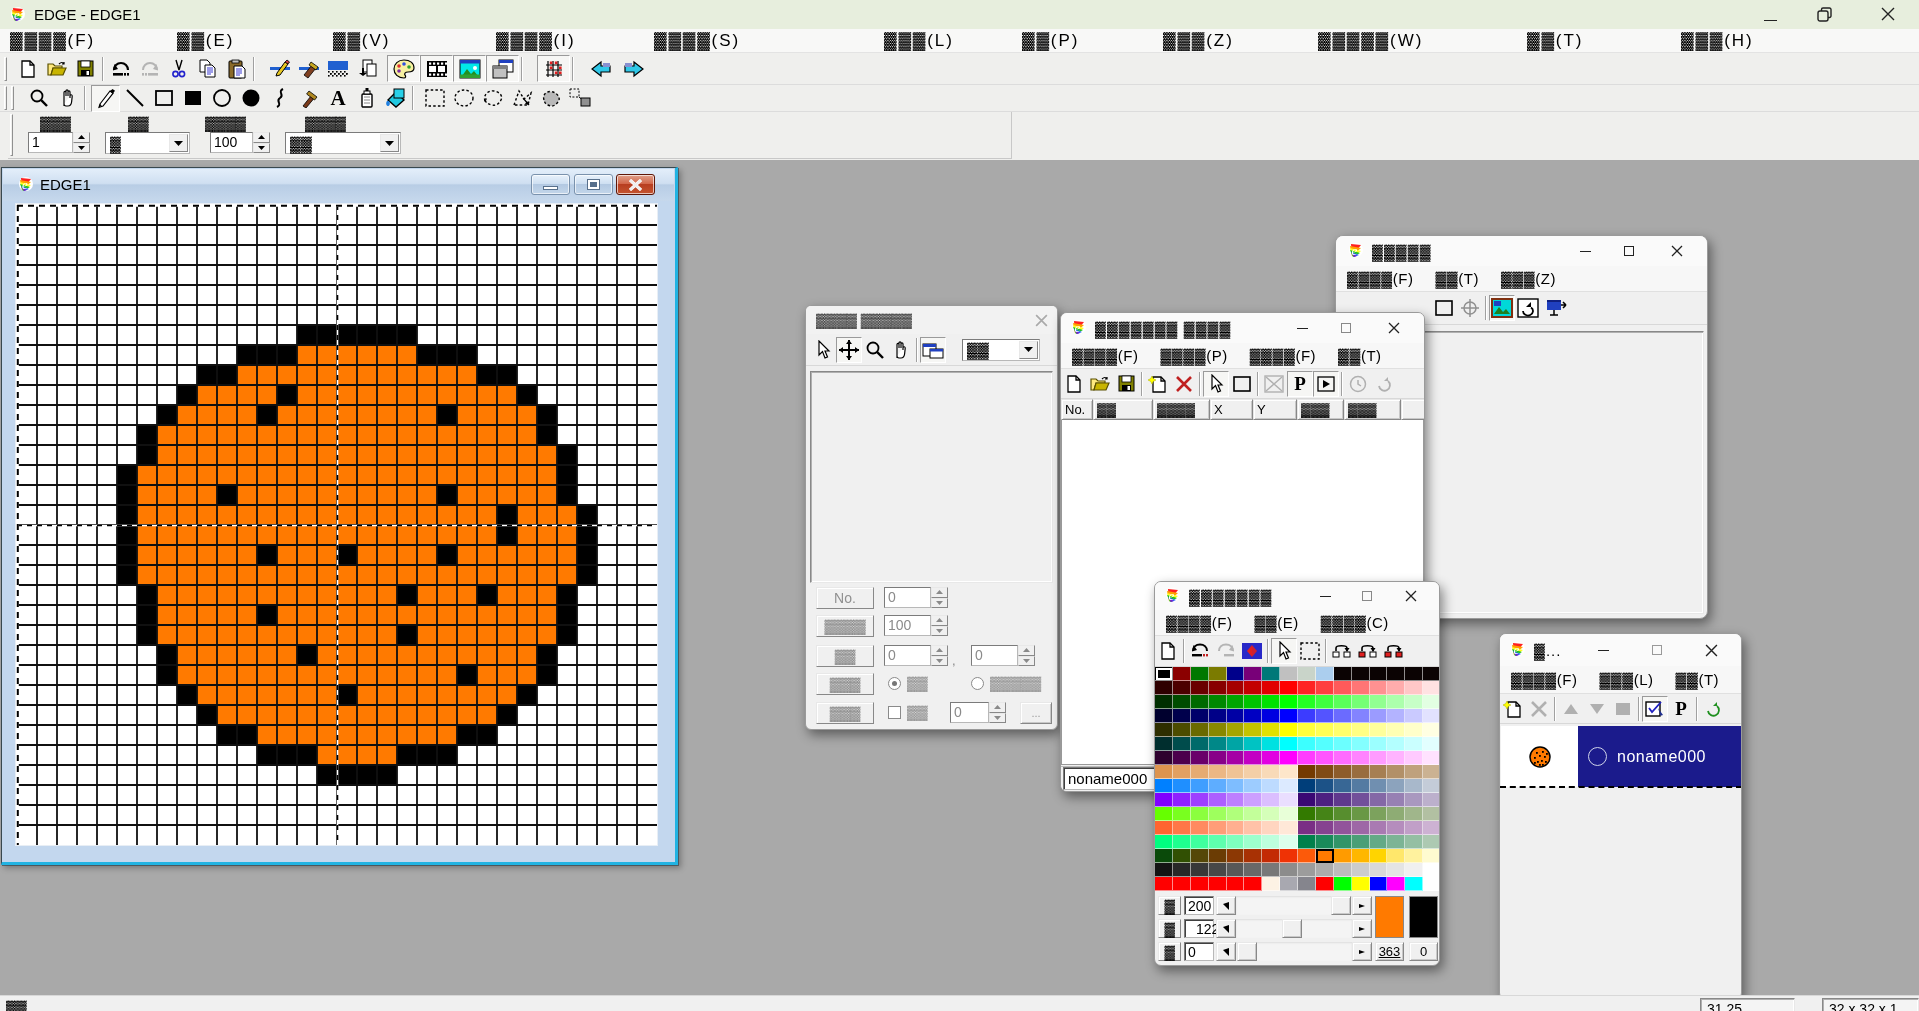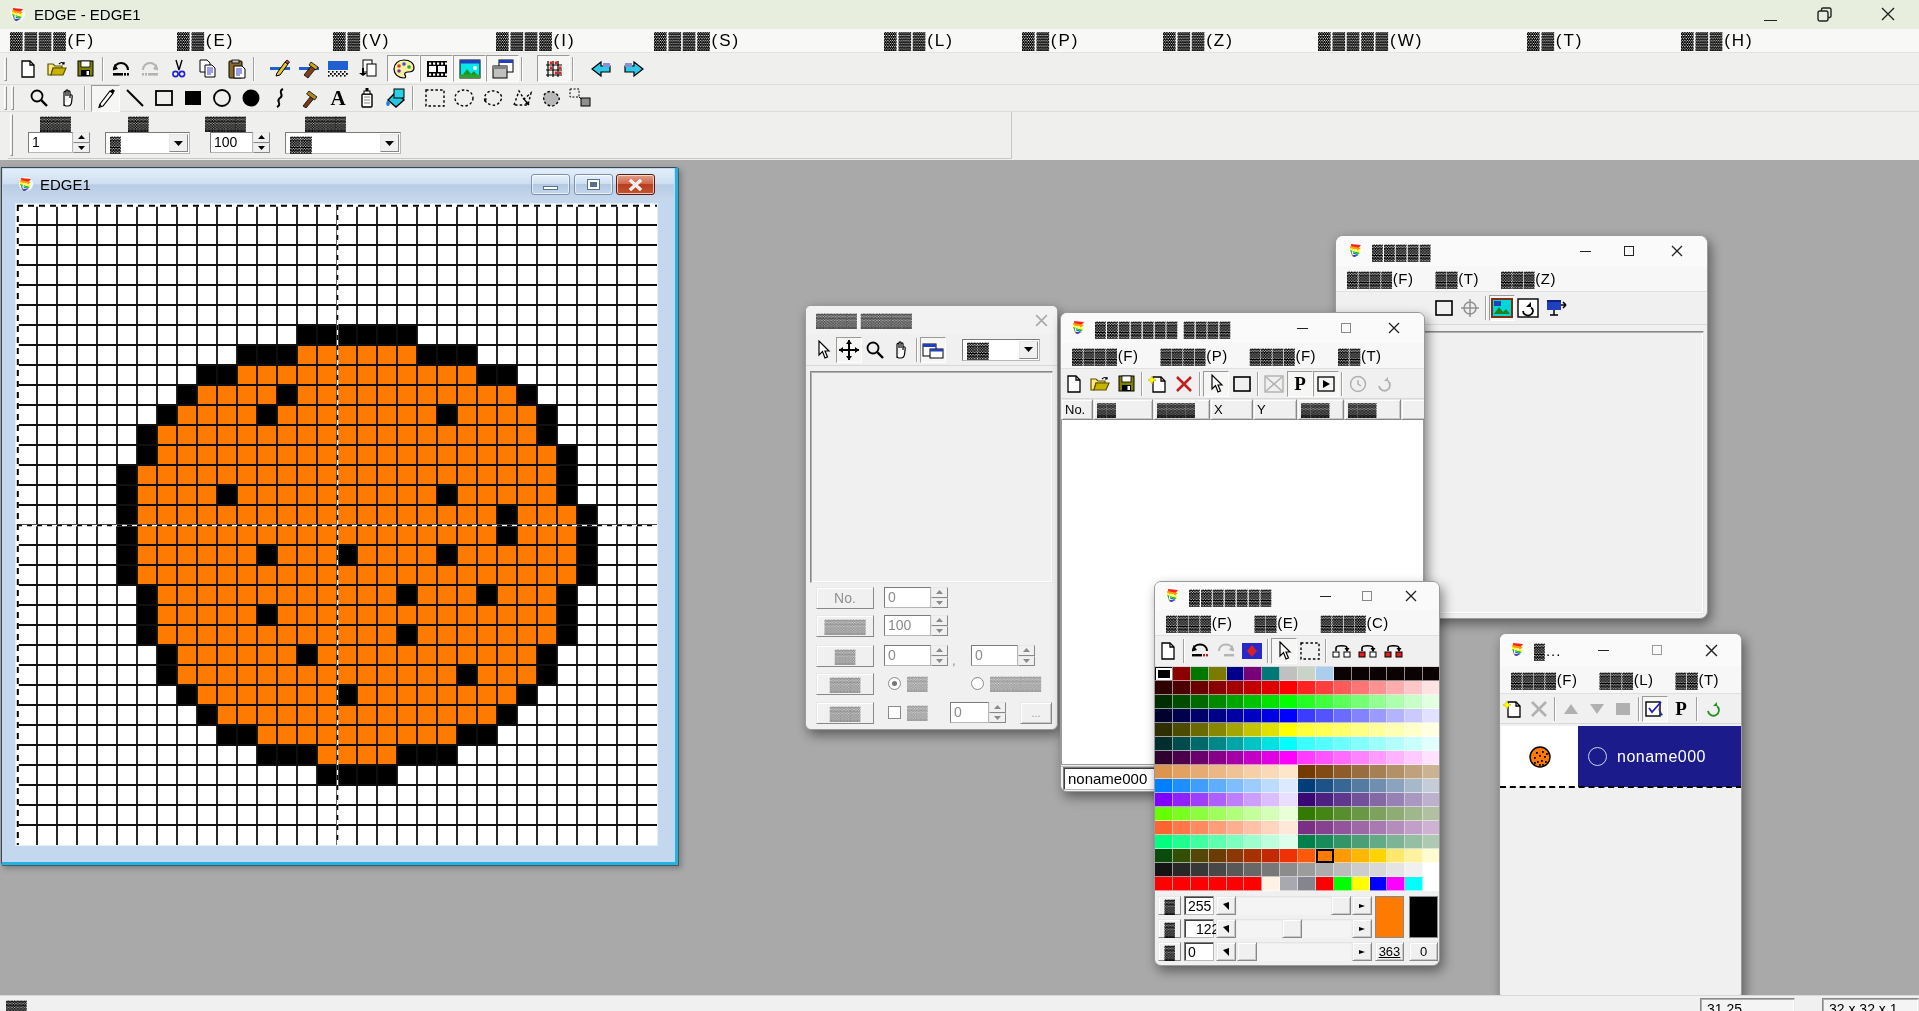--- a/index.html
+++ b/index.html
@@ -975,21 +975,21 @@
         <svg width="22" height="20" viewBox="0 0 22 20">
           <path d="M5 10V7c0-3 11-3 11 0v3" fill="none" stroke="#000" stroke-width="1.6"></path>
           <path d="M16 11l-2.5-4h5z" fill="#000"></path>
           <rect x="2" y="11" width="6" height="5" fill="#e02020" stroke="#000"></rect>
           <rect x="13" y="11" width="6" height="5" fill="#e02020" stroke="#000"></rect>
         </svg>
       </div>
     </div>
     <div class="abs" style="left:0;top:85px;width:286px;height:224px;background:#d8d8d8;font-size:0"><div style="display:inline-block;width:17.875px;height:14px;background:#000000;box-shadow:inset -1px -1px 0 rgba(255,255,255,.55);outline:2px solid #fff;outline-offset:-3px"></div><div style="display:inline-block;width:17.875px;height:14px;background:#8b0000;box-shadow:inset -1px -1px 0 rgba(255,255,255,.55)"></div><div style="display:inline-block;width:17.875px;height:14px;background:#007800;box-shadow:inset -1px -1px 0 rgba(255,255,255,.55)"></div><div style="display:inline-block;width:17.875px;height:14px;background:#7b7b00;box-shadow:inset -1px -1px 0 rgba(255,255,255,.55)"></div><div style="display:inline-block;width:17.875px;height:14px;background:#00008b;box-shadow:inset -1px -1px 0 rgba(255,255,255,.55)"></div><div style="display:inline-block;width:17.875px;height:14px;background:#780078;box-shadow:inset -1px -1px 0 rgba(255,255,255,.55)"></div><div style="display:inline-block;width:17.875px;height:14px;background:#007878;box-shadow:inset -1px -1px 0 rgba(255,255,255,.55)"></div><div style="display:inline-block;width:17.875px;height:14px;background:#c0c0c0;box-shadow:inset -1px -1px 0 rgba(255,255,255,.55)"></div><div style="display:inline-block;width:17.875px;height:14px;background:#c9d4c9;box-shadow:inset -1px -1px 0 rgba(255,255,255,.55)"></div><div style="display:inline-block;width:17.875px;height:14px;background:#abceee;box-shadow:inset -1px -1px 0 rgba(255,255,255,.55)"></div><div style="display:inline-block;width:17.875px;height:14px;background:#0b0303;box-shadow:inset -1px -1px 0 rgba(255,255,255,.55)"></div><div style="display:inline-block;width:17.875px;height:14px;background:#0b0303;box-shadow:inset -1px -1px 0 rgba(255,255,255,.55)"></div><div style="display:inline-block;width:17.875px;height:14px;background:#0b0303;box-shadow:inset -1px -1px 0 rgba(255,255,255,.55)"></div><div style="display:inline-block;width:17.875px;height:14px;background:#0b0303;box-shadow:inset -1px -1px 0 rgba(255,255,255,.55)"></div><div style="display:inline-block;width:17.875px;height:14px;background:#0b0303;box-shadow:inset -1px -1px 0 rgba(255,255,255,.55)"></div><div style="display:inline-block;width:17.875px;height:14px;background:#0b0303;box-shadow:inset -1px -1px 0 rgba(255,255,255,.55)"></div><div style="display:inline-block;width:17.875px;height:14px;background:#2e0000;box-shadow:inset -1px -1px 0 rgba(255,255,255,.55)"></div><div style="display:inline-block;width:17.875px;height:14px;background:#4c0000;box-shadow:inset -1px -1px 0 rgba(255,255,255,.55)"></div><div style="display:inline-block;width:17.875px;height:14px;background:#6a0000;box-shadow:inset -1px -1px 0 rgba(255,255,255,.55)"></div><div style="display:inline-block;width:17.875px;height:14px;background:#880000;box-shadow:inset -1px -1px 0 rgba(255,255,255,.55)"></div><div style="display:inline-block;width:17.875px;height:14px;background:#a50000;box-shadow:inset -1px -1px 0 rgba(255,255,255,.55)"></div><div style="display:inline-block;width:17.875px;height:14px;background:#c30000;box-shadow:inset -1px -1px 0 rgba(255,255,255,.55)"></div><div style="display:inline-block;width:17.875px;height:14px;background:#e10000;box-shadow:inset -1px -1px 0 rgba(255,255,255,.55)"></div><div style="display:inline-block;width:17.875px;height:14px;background:#ff0000;box-shadow:inset -1px -1px 0 rgba(255,255,255,.55)"></div><div style="display:inline-block;width:17.875px;height:14px;background:#ff2424;box-shadow:inset -1px -1px 0 rgba(255,255,255,.55)"></div><div style="display:inline-block;width:17.875px;height:14px;background:#ff3f3f;box-shadow:inset -1px -1px 0 rgba(255,255,255,.55)"></div><div style="display:inline-block;width:17.875px;height:14px;background:#ff5a5a;box-shadow:inset -1px -1px 0 rgba(255,255,255,.55)"></div><div style="display:inline-block;width:17.875px;height:14px;background:#ff7575;box-shadow:inset -1px -1px 0 rgba(255,255,255,.55)"></div><div style="display:inline-block;width:17.875px;height:14px;background:#ff9191;box-shadow:inset -1px -1px 0 rgba(255,255,255,.55)"></div><div style="display:inline-block;width:17.875px;height:14px;background:#ffacac;box-shadow:inset -1px -1px 0 rgba(255,255,255,.55)"></div><div style="display:inline-block;width:17.875px;height:14px;background:#ffc7c7;box-shadow:inset -1px -1px 0 rgba(255,255,255,.55)"></div><div style="display:inline-block;width:17.875px;height:14px;background:#ffe2e2;box-shadow:inset -1px -1px 0 rgba(255,255,255,.55)"></div><div style="display:inline-block;width:17.875px;height:14px;background:#002e00;box-shadow:inset -1px -1px 0 rgba(255,255,255,.55)"></div><div style="display:inline-block;width:17.875px;height:14px;background:#004c00;box-shadow:inset -1px -1px 0 rgba(255,255,255,.55)"></div><div style="display:inline-block;width:17.875px;height:14px;background:#006a00;box-shadow:inset -1px -1px 0 rgba(255,255,255,.55)"></div><div style="display:inline-block;width:17.875px;height:14px;background:#008800;box-shadow:inset -1px -1px 0 rgba(255,255,255,.55)"></div><div style="display:inline-block;width:17.875px;height:14px;background:#00a500;box-shadow:inset -1px -1px 0 rgba(255,255,255,.55)"></div><div style="display:inline-block;width:17.875px;height:14px;background:#00c300;box-shadow:inset -1px -1px 0 rgba(255,255,255,.55)"></div><div style="display:inline-block;width:17.875px;height:14px;background:#00e100;box-shadow:inset -1px -1px 0 rgba(255,255,255,.55)"></div><div style="display:inline-block;width:17.875px;height:14px;background:#00ff00;box-shadow:inset -1px -1px 0 rgba(255,255,255,.55)"></div><div style="display:inline-block;width:17.875px;height:14px;background:#24ff24;box-shadow:inset -1px -1px 0 rgba(255,255,255,.55)"></div><div style="display:inline-block;width:17.875px;height:14px;background:#3fff3f;box-shadow:inset -1px -1px 0 rgba(255,255,255,.55)"></div><div style="display:inline-block;width:17.875px;height:14px;background:#5aff5a;box-shadow:inset -1px -1px 0 rgba(255,255,255,.55)"></div><div style="display:inline-block;width:17.875px;height:14px;background:#75ff75;box-shadow:inset -1px -1px 0 rgba(255,255,255,.55)"></div><div style="display:inline-block;width:17.875px;height:14px;background:#91ff91;box-shadow:inset -1px -1px 0 rgba(255,255,255,.55)"></div><div style="display:inline-block;width:17.875px;height:14px;background:#acffac;box-shadow:inset -1px -1px 0 rgba(255,255,255,.55)"></div><div style="display:inline-block;width:17.875px;height:14px;background:#c7ffc7;box-shadow:inset -1px -1px 0 rgba(255,255,255,.55)"></div><div style="display:inline-block;width:17.875px;height:14px;background:#e2ffe2;box-shadow:inset -1px -1px 0 rgba(255,255,255,.55)"></div><div style="display:inline-block;width:17.875px;height:14px;background:#00002e;box-shadow:inset -1px -1px 0 rgba(255,255,255,.55)"></div><div style="display:inline-block;width:17.875px;height:14px;background:#00004c;box-shadow:inset -1px -1px 0 rgba(255,255,255,.55)"></div><div style="display:inline-block;width:17.875px;height:14px;background:#00006a;box-shadow:inset -1px -1px 0 rgba(255,255,255,.55)"></div><div style="display:inline-block;width:17.875px;height:14px;background:#000088;box-shadow:inset -1px -1px 0 rgba(255,255,255,.55)"></div><div style="display:inline-block;width:17.875px;height:14px;background:#0000a5;box-shadow:inset -1px -1px 0 rgba(255,255,255,.55)"></div><div style="display:inline-block;width:17.875px;height:14px;background:#0000c3;box-shadow:inset -1px -1px 0 rgba(255,255,255,.55)"></div><div style="display:inline-block;width:17.875px;height:14px;background:#0000e1;box-shadow:inset -1px -1px 0 rgba(255,255,255,.55)"></div><div style="display:inline-block;width:17.875px;height:14px;background:#0000ff;box-shadow:inset -1px -1px 0 rgba(255,255,255,.55)"></div><div style="display:inline-block;width:17.875px;height:14px;background:#3c3cff;box-shadow:inset -1px -1px 0 rgba(255,255,255,.55)"></div><div style="display:inline-block;width:17.875px;height:14px;background:#5454ff;box-shadow:inset -1px -1px 0 rgba(255,255,255,.55)"></div><div style="display:inline-block;width:17.875px;height:14px;background:#6b6bff;box-shadow:inset -1px -1px 0 rgba(255,255,255,.55)"></div><div style="display:inline-block;width:17.875px;height:14px;background:#8383ff;box-shadow:inset -1px -1px 0 rgba(255,255,255,.55)"></div><div style="display:inline-block;width:17.875px;height:14px;background:#9b9bff;box-shadow:inset -1px -1px 0 rgba(255,255,255,.55)"></div><div style="display:inline-block;width:17.875px;height:14px;background:#b3b3ff;box-shadow:inset -1px -1px 0 rgba(255,255,255,.55)"></div><div style="display:inline-block;width:17.875px;height:14px;background:#cacaff;box-shadow:inset -1px -1px 0 rgba(255,255,255,.55)"></div><div style="display:inline-block;width:17.875px;height:14px;background:#e2e2ff;box-shadow:inset -1px -1px 0 rgba(255,255,255,.55)"></div><div style="display:inline-block;width:17.875px;height:14px;background:#2e2e00;box-shadow:inset -1px -1px 0 rgba(255,255,255,.55)"></div><div style="display:inline-block;width:17.875px;height:14px;background:#4c4c00;box-shadow:inset -1px -1px 0 rgba(255,255,255,.55)"></div><div style="display:inline-block;width:17.875px;height:14px;background:#6a6a00;box-shadow:inset -1px -1px 0 rgba(255,255,255,.55)"></div><div style="display:inline-block;width:17.875px;height:14px;background:#888800;box-shadow:inset -1px -1px 0 rgba(255,255,255,.55)"></div><div style="display:inline-block;width:17.875px;height:14px;background:#a5a500;box-shadow:inset -1px -1px 0 rgba(255,255,255,.55)"></div><div style="display:inline-block;width:17.875px;height:14px;background:#c3c300;box-shadow:inset -1px -1px 0 rgba(255,255,255,.55)"></div><div style="display:inline-block;width:17.875px;height:14px;background:#e1e100;box-shadow:inset -1px -1px 0 rgba(255,255,255,.55)"></div><div style="display:inline-block;width:17.875px;height:14px;background:#ffff00;box-shadow:inset -1px -1px 0 rgba(255,255,255,.55)"></div><div style="display:inline-block;width:17.875px;height:14px;background:#ffff3c;box-shadow:inset -1px -1px 0 rgba(255,255,255,.55)"></div><div style="display:inline-block;width:17.875px;height:14px;background:#ffff54;box-shadow:inset -1px -1px 0 rgba(255,255,255,.55)"></div><div style="display:inline-block;width:17.875px;height:14px;background:#ffff6b;box-shadow:inset -1px -1px 0 rgba(255,255,255,.55)"></div><div style="display:inline-block;width:17.875px;height:14px;background:#ffff83;box-shadow:inset -1px -1px 0 rgba(255,255,255,.55)"></div><div style="display:inline-block;width:17.875px;height:14px;background:#ffff9b;box-shadow:inset -1px -1px 0 rgba(255,255,255,.55)"></div><div style="display:inline-block;width:17.875px;height:14px;background:#ffffb3;box-shadow:inset -1px -1px 0 rgba(255,255,255,.55)"></div><div style="display:inline-block;width:17.875px;height:14px;background:#ffffca;box-shadow:inset -1px -1px 0 rgba(255,255,255,.55)"></div><div style="display:inline-block;width:17.875px;height:14px;background:#ffffe2;box-shadow:inset -1px -1px 0 rgba(255,255,255,.55)"></div><div style="display:inline-block;width:17.875px;height:14px;background:#002e2e;box-shadow:inset -1px -1px 0 rgba(255,255,255,.55)"></div><div style="display:inline-block;width:17.875px;height:14px;background:#004c4c;box-shadow:inset -1px -1px 0 rgba(255,255,255,.55)"></div><div style="display:inline-block;width:17.875px;height:14px;background:#006a6a;box-shadow:inset -1px -1px 0 rgba(255,255,255,.55)"></div><div style="display:inline-block;width:17.875px;height:14px;background:#008888;box-shadow:inset -1px -1px 0 rgba(255,255,255,.55)"></div><div style="display:inline-block;width:17.875px;height:14px;background:#00a5a5;box-shadow:inset -1px -1px 0 rgba(255,255,255,.55)"></div><div style="display:inline-block;width:17.875px;height:14px;background:#00c3c3;box-shadow:inset -1px -1px 0 rgba(255,255,255,.55)"></div><div style="display:inline-block;width:17.875px;height:14px;background:#00e1e1;box-shadow:inset -1px -1px 0 rgba(255,255,255,.55)"></div><div style="display:inline-block;width:17.875px;height:14px;background:#00ffff;box-shadow:inset -1px -1px 0 rgba(255,255,255,.55)"></div><div style="display:inline-block;width:17.875px;height:14px;background:#3cffff;box-shadow:inset -1px -1px 0 rgba(255,255,255,.55)"></div><div style="display:inline-block;width:17.875px;height:14px;background:#54ffff;box-shadow:inset -1px -1px 0 rgba(255,255,255,.55)"></div><div style="display:inline-block;width:17.875px;height:14px;background:#6bffff;box-shadow:inset -1px -1px 0 rgba(255,255,255,.55)"></div><div style="display:inline-block;width:17.875px;height:14px;background:#83ffff;box-shadow:inset -1px -1px 0 rgba(255,255,255,.55)"></div><div style="display:inline-block;width:17.875px;height:14px;background:#9bffff;box-shadow:inset -1px -1px 0 rgba(255,255,255,.55)"></div><div style="display:inline-block;width:17.875px;height:14px;background:#b3ffff;box-shadow:inset -1px -1px 0 rgba(255,255,255,.55)"></div><div style="display:inline-block;width:17.875px;height:14px;background:#caffff;box-shadow:inset -1px -1px 0 rgba(255,255,255,.55)"></div><div style="display:inline-block;width:17.875px;height:14px;background:#e2ffff;box-shadow:inset -1px -1px 0 rgba(255,255,255,.55)"></div><div style="display:inline-block;width:17.875px;height:14px;background:#2e002e;box-shadow:inset -1px -1px 0 rgba(255,255,255,.55)"></div><div style="display:inline-block;width:17.875px;height:14px;background:#4c004c;box-shadow:inset -1px -1px 0 rgba(255,255,255,.55)"></div><div style="display:inline-block;width:17.875px;height:14px;background:#6a006a;box-shadow:inset -1px -1px 0 rgba(255,255,255,.55)"></div><div style="display:inline-block;width:17.875px;height:14px;background:#880088;box-shadow:inset -1px -1px 0 rgba(255,255,255,.55)"></div><div style="display:inline-block;width:17.875px;height:14px;background:#a500a5;box-shadow:inset -1px -1px 0 rgba(255,255,255,.55)"></div><div style="display:inline-block;width:17.875px;height:14px;background:#c300c3;box-shadow:inset -1px -1px 0 rgba(255,255,255,.55)"></div><div style="display:inline-block;width:17.875px;height:14px;background:#e100e1;box-shadow:inset -1px -1px 0 rgba(255,255,255,.55)"></div><div style="display:inline-block;width:17.875px;height:14px;background:#ff00ff;box-shadow:inset -1px -1px 0 rgba(255,255,255,.55)"></div><div style="display:inline-block;width:17.875px;height:14px;background:#ff3cff;box-shadow:inset -1px -1px 0 rgba(255,255,255,.55)"></div><div style="display:inline-block;width:17.875px;height:14px;background:#ff54ff;box-shadow:inset -1px -1px 0 rgba(255,255,255,.55)"></div><div style="display:inline-block;width:17.875px;height:14px;background:#ff6bff;box-shadow:inset -1px -1px 0 rgba(255,255,255,.55)"></div><div style="display:inline-block;width:17.875px;height:14px;background:#ff83ff;box-shadow:inset -1px -1px 0 rgba(255,255,255,.55)"></div><div style="display:inline-block;width:17.875px;height:14px;background:#ff9bff;box-shadow:inset -1px -1px 0 rgba(255,255,255,.55)"></div><div style="display:inline-block;width:17.875px;height:14px;background:#ffb3ff;box-shadow:inset -1px -1px 0 rgba(255,255,255,.55)"></div><div style="display:inline-block;width:17.875px;height:14px;background:#ffcaff;box-shadow:inset -1px -1px 0 rgba(255,255,255,.55)"></div><div style="display:inline-block;width:17.875px;height:14px;background:#ffe2ff;box-shadow:inset -1px -1px 0 rgba(255,255,255,.55)"></div><div style="display:inline-block;width:17.875px;height:14px;background:#dd944f;box-shadow:inset -1px -1px 0 rgba(255,255,255,.55)"></div><div style="display:inline-block;width:17.875px;height:14px;background:#e2a061;box-shadow:inset -1px -1px 0 rgba(255,255,255,.55)"></div><div style="display:inline-block;width:17.875px;height:14px;background:#e6ab72;box-shadow:inset -1px -1px 0 rgba(255,255,255,.55)"></div><div style="display:inline-block;width:17.875px;height:14px;background:#ebb784;box-shadow:inset -1px -1px 0 rgba(255,255,255,.55)"></div><div style="display:inline-block;width:17.875px;height:14px;background:#efc395;box-shadow:inset -1px -1px 0 rgba(255,255,255,.55)"></div><div style="display:inline-block;width:17.875px;height:14px;background:#f4cfa7;box-shadow:inset -1px -1px 0 rgba(255,255,255,.55)"></div><div style="display:inline-block;width:17.875px;height:14px;background:#f8dab8;box-shadow:inset -1px -1px 0 rgba(255,255,255,.55)"></div><div style="display:inline-block;width:17.875px;height:14px;background:#fde6ca;box-shadow:inset -1px -1px 0 rgba(255,255,255,.55)"></div><div style="display:inline-block;width:17.875px;height:14px;background:#743a00;box-shadow:inset -1px -1px 0 rgba(255,255,255,.55)"></div><div style="display:inline-block;width:17.875px;height:14px;background:#804b15;box-shadow:inset -1px -1px 0 rgba(255,255,255,.55)"></div><div style="display:inline-block;width:17.875px;height:14px;background:#8d5c2a;box-shadow:inset -1px -1px 0 rgba(255,255,255,.55)"></div><div style="display:inline-block;width:17.875px;height:14px;background:#996d3f;box-shadow:inset -1px -1px 0 rgba(255,255,255,.55)"></div><div style="display:inline-block;width:17.875px;height:14px;background:#a67f53;box-shadow:inset -1px -1px 0 rgba(255,255,255,.55)"></div><div style="display:inline-block;width:17.875px;height:14px;background:#b29068;box-shadow:inset -1px -1px 0 rgba(255,255,255,.55)"></div><div style="display:inline-block;width:17.875px;height:14px;background:#bfa17d;box-shadow:inset -1px -1px 0 rgba(255,255,255,.55)"></div><div style="display:inline-block;width:17.875px;height:14px;background:#cbb292;box-shadow:inset -1px -1px 0 rgba(255,255,255,.55)"></div><div style="display:inline-block;width:17.875px;height:14px;background:#0080ff;box-shadow:inset -1px -1px 0 rgba(255,255,255,.55)"></div><div style="display:inline-block;width:17.875px;height:14px;background:#1f8fff;box-shadow:inset -1px -1px 0 rgba(255,255,255,.55)"></div><div style="display:inline-block;width:17.875px;height:14px;background:#3f9eff;box-shadow:inset -1px -1px 0 rgba(255,255,255,.55)"></div><div style="display:inline-block;width:17.875px;height:14px;background:#5eadff;box-shadow:inset -1px -1px 0 rgba(255,255,255,.55)"></div><div style="display:inline-block;width:17.875px;height:14px;background:#7ebdff;box-shadow:inset -1px -1px 0 rgba(255,255,255,.55)"></div><div style="display:inline-block;width:17.875px;height:14px;background:#9dccff;box-shadow:inset -1px -1px 0 rgba(255,255,255,.55)"></div><div style="display:inline-block;width:17.875px;height:14px;background:#bddbff;box-shadow:inset -1px -1px 0 rgba(255,255,255,.55)"></div><div style="display:inline-block;width:17.875px;height:14px;background:#dceaff;box-shadow:inset -1px -1px 0 rgba(255,255,255,.55)"></div><div style="display:inline-block;width:17.875px;height:14px;background:#003e7a;box-shadow:inset -1px -1px 0 rgba(255,255,255,.55)"></div><div style="display:inline-block;width:17.875px;height:14px;background:#1c5287;box-shadow:inset -1px -1px 0 rgba(255,255,255,.55)"></div><div style="display:inline-block;width:17.875px;height:14px;background:#386795;box-shadow:inset -1px -1px 0 rgba(255,255,255,.55)"></div><div style="display:inline-block;width:17.875px;height:14px;background:#547ba2;box-shadow:inset -1px -1px 0 rgba(255,255,255,.55)"></div><div style="display:inline-block;width:17.875px;height:14px;background:#708fb0;box-shadow:inset -1px -1px 0 rgba(255,255,255,.55)"></div><div style="display:inline-block;width:17.875px;height:14px;background:#8ca3bd;box-shadow:inset -1px -1px 0 rgba(255,255,255,.55)"></div><div style="display:inline-block;width:17.875px;height:14px;background:#a8b8cb;box-shadow:inset -1px -1px 0 rgba(255,255,255,.55)"></div><div style="display:inline-block;width:17.875px;height:14px;background:#c4ccd8;box-shadow:inset -1px -1px 0 rgba(255,255,255,.55)"></div><div style="display:inline-block;width:17.875px;height:14px;background:#8000ff;box-shadow:inset -1px -1px 0 rgba(255,255,255,.55)"></div><div style="display:inline-block;width:17.875px;height:14px;background:#8f20ff;box-shadow:inset -1px -1px 0 rgba(255,255,255,.55)"></div><div style="display:inline-block;width:17.875px;height:14px;background:#9e3fff;box-shadow:inset -1px -1px 0 rgba(255,255,255,.55)"></div><div style="display:inline-block;width:17.875px;height:14px;background:#ad5fff;box-shadow:inset -1px -1px 0 rgba(255,255,255,.55)"></div><div style="display:inline-block;width:17.875px;height:14px;background:#bd7fff;box-shadow:inset -1px -1px 0 rgba(255,255,255,.55)"></div><div style="display:inline-block;width:17.875px;height:14px;background:#cc9fff;box-shadow:inset -1px -1px 0 rgba(255,255,255,.55)"></div><div style="display:inline-block;width:17.875px;height:14px;background:#dbbeff;box-shadow:inset -1px -1px 0 rgba(255,255,255,.55)"></div><div style="display:inline-block;width:17.875px;height:14px;background:#eadeff;box-shadow:inset -1px -1px 0 rgba(255,255,255,.55)"></div><div style="display:inline-block;width:17.875px;height:14px;background:#3a0874;box-shadow:inset -1px -1px 0 rgba(255,255,255,.55)"></div><div style="display:inline-block;width:17.875px;height:14px;background:#4d2081;box-shadow:inset -1px -1px 0 rgba(255,255,255,.55)"></div><div style="display:inline-block;width:17.875px;height:14px;background:#5f388d;box-shadow:inset -1px -1px 0 rgba(255,255,255,.55)"></div><div style="display:inline-block;width:17.875px;height:14px;background:#72509a;box-shadow:inset -1px -1px 0 rgba(255,255,255,.55)"></div><div style="display:inline-block;width:17.875px;height:14px;background:#8468a6;box-shadow:inset -1px -1px 0 rgba(255,255,255,.55)"></div><div style="display:inline-block;width:17.875px;height:14px;background:#9780b3;box-shadow:inset -1px -1px 0 rgba(255,255,255,.55)"></div><div style="display:inline-block;width:17.875px;height:14px;background:#a998bf;box-shadow:inset -1px -1px 0 rgba(255,255,255,.55)"></div><div style="display:inline-block;width:17.875px;height:14px;background:#bcb0cc;box-shadow:inset -1px -1px 0 rgba(255,255,255,.55)"></div><div style="display:inline-block;width:17.875px;height:14px;background:#66ff00;box-shadow:inset -1px -1px 0 rgba(255,255,255,.55)"></div><div style="display:inline-block;width:17.875px;height:14px;background:#79ff1f;box-shadow:inset -1px -1px 0 rgba(255,255,255,.55)"></div><div style="display:inline-block;width:17.875px;height:14px;background:#8bff3e;box-shadow:inset -1px -1px 0 rgba(255,255,255,.55)"></div><div style="display:inline-block;width:17.875px;height:14px;background:#9eff5d;box-shadow:inset -1px -1px 0 rgba(255,255,255,.55)"></div><div style="display:inline-block;width:17.875px;height:14px;background:#b0ff7b;box-shadow:inset -1px -1px 0 rgba(255,255,255,.55)"></div><div style="display:inline-block;width:17.875px;height:14px;background:#c3ff9a;box-shadow:inset -1px -1px 0 rgba(255,255,255,.55)"></div><div style="display:inline-block;width:17.875px;height:14px;background:#d5ffb9;box-shadow:inset -1px -1px 0 rgba(255,255,255,.55)"></div><div style="display:inline-block;width:17.875px;height:14px;background:#e8ffd8;box-shadow:inset -1px -1px 0 rgba(255,255,255,.55)"></div><div style="display:inline-block;width:17.875px;height:14px;background:#337a00;box-shadow:inset -1px -1px 0 rgba(255,255,255,.55)"></div><div style="display:inline-block;width:17.875px;height:14px;background:#458417;box-shadow:inset -1px -1px 0 rgba(255,255,255,.55)"></div><div style="display:inline-block;width:17.875px;height:14px;background:#578e2e;box-shadow:inset -1px -1px 0 rgba(255,255,255,.55)"></div><div style="display:inline-block;width:17.875px;height:14px;background:#699845;box-shadow:inset -1px -1px 0 rgba(255,255,255,.55)"></div><div style="display:inline-block;width:17.875px;height:14px;background:#7ca25d;box-shadow:inset -1px -1px 0 rgba(255,255,255,.55)"></div><div style="display:inline-block;width:17.875px;height:14px;background:#8eac74;box-shadow:inset -1px -1px 0 rgba(255,255,255,.55)"></div><div style="display:inline-block;width:17.875px;height:14px;background:#a0b68b;box-shadow:inset -1px -1px 0 rgba(255,255,255,.55)"></div><div style="display:inline-block;width:17.875px;height:14px;background:#b2c0a2;box-shadow:inset -1px -1px 0 rgba(255,255,255,.55)"></div><div style="display:inline-block;width:17.875px;height:14px;background:#ff6430;box-shadow:inset -1px -1px 0 rgba(255,255,255,.55)"></div><div style="display:inline-block;width:17.875px;height:14px;background:#ff7748;box-shadow:inset -1px -1px 0 rgba(255,255,255,.55)"></div><div style="display:inline-block;width:17.875px;height:14px;background:#ff8a60;box-shadow:inset -1px -1px 0 rgba(255,255,255,.55)"></div><div style="display:inline-block;width:17.875px;height:14px;background:#ff9d78;box-shadow:inset -1px -1px 0 rgba(255,255,255,.55)"></div><div style="display:inline-block;width:17.875px;height:14px;background:#ffaf90;box-shadow:inset -1px -1px 0 rgba(255,255,255,.55)"></div><div style="display:inline-block;width:17.875px;height:14px;background:#ffc2a8;box-shadow:inset -1px -1px 0 rgba(255,255,255,.55)"></div><div style="display:inline-block;width:17.875px;height:14px;background:#ffd5c0;box-shadow:inset -1px -1px 0 rgba(255,255,255,.55)"></div><div style="display:inline-block;width:17.875px;height:14px;background:#ffe8d8;box-shadow:inset -1px -1px 0 rgba(255,255,255,.55)"></div><div style="display:inline-block;width:17.875px;height:14px;background:#7a2f85;box-shadow:inset -1px -1px 0 rgba(255,255,255,.55)"></div><div style="display:inline-block;width:17.875px;height:14px;background:#864290;box-shadow:inset -1px -1px 0 rgba(255,255,255,.55)"></div><div style="display:inline-block;width:17.875px;height:14px;background:#92549b;box-shadow:inset -1px -1px 0 rgba(255,255,255,.55)"></div><div style="display:inline-block;width:17.875px;height:14px;background:#9e67a6;box-shadow:inset -1px -1px 0 rgba(255,255,255,.55)"></div><div style="display:inline-block;width:17.875px;height:14px;background:#a97ab2;box-shadow:inset -1px -1px 0 rgba(255,255,255,.55)"></div><div style="display:inline-block;width:17.875px;height:14px;background:#b58dbd;box-shadow:inset -1px -1px 0 rgba(255,255,255,.55)"></div><div style="display:inline-block;width:17.875px;height:14px;background:#c19fc8;box-shadow:inset -1px -1px 0 rgba(255,255,255,.55)"></div><div style="display:inline-block;width:17.875px;height:14px;background:#cdb2d3;box-shadow:inset -1px -1px 0 rgba(255,255,255,.55)"></div><div style="display:inline-block;width:17.875px;height:14px;background:#00ff80;box-shadow:inset -1px -1px 0 rgba(255,255,255,.55)"></div><div style="display:inline-block;width:17.875px;height:14px;background:#1fff8f;box-shadow:inset -1px -1px 0 rgba(255,255,255,.55)"></div><div style="display:inline-block;width:17.875px;height:14px;background:#3fff9f;box-shadow:inset -1px -1px 0 rgba(255,255,255,.55)"></div><div style="display:inline-block;width:17.875px;height:14px;background:#5effae;box-shadow:inset -1px -1px 0 rgba(255,255,255,.55)"></div><div style="display:inline-block;width:17.875px;height:14px;background:#7effbe;box-shadow:inset -1px -1px 0 rgba(255,255,255,.55)"></div><div style="display:inline-block;width:17.875px;height:14px;background:#9dffcd;box-shadow:inset -1px -1px 0 rgba(255,255,255,.55)"></div><div style="display:inline-block;width:17.875px;height:14px;background:#bdffdd;box-shadow:inset -1px -1px 0 rgba(255,255,255,.55)"></div><div style="display:inline-block;width:17.875px;height:14px;background:#dcffec;box-shadow:inset -1px -1px 0 rgba(255,255,255,.55)"></div><div style="display:inline-block;width:17.875px;height:14px;background:#00804b;box-shadow:inset -1px -1px 0 rgba(255,255,255,.55)"></div><div style="display:inline-block;width:17.875px;height:14px;background:#198a5a;box-shadow:inset -1px -1px 0 rgba(255,255,255,.55)"></div><div style="display:inline-block;width:17.875px;height:14px;background:#319568;box-shadow:inset -1px -1px 0 rgba(255,255,255,.55)"></div><div style="display:inline-block;width:17.875px;height:14px;background:#4a9f77;box-shadow:inset -1px -1px 0 rgba(255,255,255,.55)"></div><div style="display:inline-block;width:17.875px;height:14px;background:#63aa86;box-shadow:inset -1px -1px 0 rgba(255,255,255,.55)"></div><div style="display:inline-block;width:17.875px;height:14px;background:#7cb495;box-shadow:inset -1px -1px 0 rgba(255,255,255,.55)"></div><div style="display:inline-block;width:17.875px;height:14px;background:#94bfa3;box-shadow:inset -1px -1px 0 rgba(255,255,255,.55)"></div><div style="display:inline-block;width:17.875px;height:14px;background:#adc9b2;box-shadow:inset -1px -1px 0 rgba(255,255,255,.55)"></div><div style="display:inline-block;width:17.875px;height:14px;background:#0a4a0a;box-shadow:inset -1px -1px 0 rgba(255,255,255,.55)"></div><div style="display:inline-block;width:17.875px;height:14px;background:#315003;box-shadow:inset -1px -1px 0 rgba(255,255,255,.55)"></div><div style="display:inline-block;width:17.875px;height:14px;background:#554708;box-shadow:inset -1px -1px 0 rgba(255,255,255,.55)"></div><div style="display:inline-block;width:17.875px;height:14px;background:#6b3c04;box-shadow:inset -1px -1px 0 rgba(255,255,255,.55)"></div><div style="display:inline-block;width:17.875px;height:14px;background:#8c3804;box-shadow:inset -1px -1px 0 rgba(255,255,255,.55)"></div><div style="display:inline-block;width:17.875px;height:14px;background:#a83104;box-shadow:inset -1px -1px 0 rgba(255,255,255,.55)"></div><div style="display:inline-block;width:17.875px;height:14px;background:#c32a04;box-shadow:inset -1px -1px 0 rgba(255,255,255,.55)"></div><div style="display:inline-block;width:17.875px;height:14px;background:#ef3205;box-shadow:inset -1px -1px 0 rgba(255,255,255,.55)"></div><div style="display:inline-block;width:17.875px;height:14px;background:#fc5a0a;box-shadow:inset -1px -1px 0 rgba(255,255,255,.55)"></div><div style="display:inline-block;width:17.875px;height:14px;background:#ff7a00;box-shadow:inset -1px -1px 0 rgba(255,255,255,.55);outline:2px solid #000;outline-offset:-2px;position:relative;z-index:3"></div><div style="display:inline-block;width:17.875px;height:14px;background:#ff9b00;box-shadow:inset -1px -1px 0 rgba(255,255,255,.55)"></div><div style="display:inline-block;width:17.875px;height:14px;background:#ffb700;box-shadow:inset -1px -1px 0 rgba(255,255,255,.55)"></div><div style="display:inline-block;width:17.875px;height:14px;background:#ffd400;box-shadow:inset -1px -1px 0 rgba(255,255,255,.55)"></div><div style="display:inline-block;width:17.875px;height:14px;background:#ffe76b;box-shadow:inset -1px -1px 0 rgba(255,255,255,.55)"></div><div style="display:inline-block;width:17.875px;height:14px;background:#fff29e;box-shadow:inset -1px -1px 0 rgba(255,255,255,.55)"></div><div style="display:inline-block;width:17.875px;height:14px;background:#fffbd0;box-shadow:inset -1px -1px 0 rgba(255,255,255,.55)"></div><div style="display:inline-block;width:17.875px;height:14px;background:#141414;box-shadow:inset -1px -1px 0 rgba(255,255,255,.55)"></div><div style="display:inline-block;width:17.875px;height:14px;background:#282828;box-shadow:inset -1px -1px 0 rgba(255,255,255,.55)"></div><div style="display:inline-block;width:17.875px;height:14px;background:#383838;box-shadow:inset -1px -1px 0 rgba(255,255,255,.55)"></div><div style="display:inline-block;width:17.875px;height:14px;background:#484848;box-shadow:inset -1px -1px 0 rgba(255,255,255,.55)"></div><div style="display:inline-block;width:17.875px;height:14px;background:#585858;box-shadow:inset -1px -1px 0 rgba(255,255,255,.55)"></div><div style="display:inline-block;width:17.875px;height:14px;background:#686868;box-shadow:inset -1px -1px 0 rgba(255,255,255,.55)"></div><div style="display:inline-block;width:17.875px;height:14px;background:#787878;box-shadow:inset -1px -1px 0 rgba(255,255,255,.55)"></div><div style="display:inline-block;width:17.875px;height:14px;background:#8c8c8c;box-shadow:inset -1px -1px 0 rgba(255,255,255,.55)"></div><div style="display:inline-block;width:17.875px;height:14px;background:#9c9c9c;box-shadow:inset -1px -1px 0 rgba(255,255,255,.55)"></div><div style="display:inline-block;width:17.875px;height:14px;background:#acacac;box-shadow:inset -1px -1px 0 rgba(255,255,255,.55)"></div><div style="display:inline-block;width:17.875px;height:14px;background:#bcbcbc;box-shadow:inset -1px -1px 0 rgba(255,255,255,.55)"></div><div style="display:inline-block;width:17.875px;height:14px;background:#cccccc;box-shadow:inset -1px -1px 0 rgba(255,255,255,.55)"></div><div style="display:inline-block;width:17.875px;height:14px;background:#d8d8d8;box-shadow:inset -1px -1px 0 rgba(255,255,255,.55)"></div><div style="display:inline-block;width:17.875px;height:14px;background:#e4e4e4;box-shadow:inset -1px -1px 0 rgba(255,255,255,.55)"></div><div style="display:inline-block;width:17.875px;height:14px;background:#f0f0f0;box-shadow:inset -1px -1px 0 rgba(255,255,255,.55)"></div><div style="display:inline-block;width:17.875px;height:14px;background:#ffffff;box-shadow:inset -1px -1px 0 rgba(255,255,255,.55)"></div><div style="display:inline-block;width:17.875px;height:14px;background:#ff0000;box-shadow:inset -1px -1px 0 rgba(255,255,255,.55)"></div><div style="display:inline-block;width:17.875px;height:14px;background:#ff0000;box-shadow:inset -1px -1px 0 rgba(255,255,255,.55)"></div><div style="display:inline-block;width:17.875px;height:14px;background:#ff0000;box-shadow:inset -1px -1px 0 rgba(255,255,255,.55)"></div><div style="display:inline-block;width:17.875px;height:14px;background:#ff0000;box-shadow:inset -1px -1px 0 rgba(255,255,255,.55)"></div><div style="display:inline-block;width:17.875px;height:14px;background:#ff0000;box-shadow:inset -1px -1px 0 rgba(255,255,255,.55)"></div><div style="display:inline-block;width:17.875px;height:14px;background:#ff0000;box-shadow:inset -1px -1px 0 rgba(255,255,255,.55)"></div><div style="display:inline-block;width:17.875px;height:14px;background:#fdf2e4;box-shadow:inset -1px -1px 0 rgba(255,255,255,.55)"></div><div style="display:inline-block;width:17.875px;height:14px;background:#a8a8b0;box-shadow:inset -1px -1px 0 rgba(255,255,255,.55)"></div><div style="display:inline-block;width:17.875px;height:14px;background:#85858d;box-shadow:inset -1px -1px 0 rgba(255,255,255,.55)"></div><div style="display:inline-block;width:17.875px;height:14px;background:#ff0000;box-shadow:inset -1px -1px 0 rgba(255,255,255,.55)"></div><div style="display:inline-block;width:17.875px;height:14px;background:#00ff00;box-shadow:inset -1px -1px 0 rgba(255,255,255,.55)"></div><div style="display:inline-block;width:17.875px;height:14px;background:#ffff00;box-shadow:inset -1px -1px 0 rgba(255,255,255,.55)"></div><div style="display:inline-block;width:17.875px;height:14px;background:#0000ff;box-shadow:inset -1px -1px 0 rgba(255,255,255,.55)"></div><div style="display:inline-block;width:17.875px;height:14px;background:#ff00ff;box-shadow:inset -1px -1px 0 rgba(255,255,255,.55)"></div><div style="display:inline-block;width:17.875px;height:14px;background:#00ffff;box-shadow:inset -1px -1px 0 rgba(255,255,255,.55)"></div><div style="display:inline-block;width:17.875px;height:14px;background:#ffffff;box-shadow:inset -1px -1px 0 rgba(255,255,255,.55)"></div></div>
     <div class="abs lblbox" style="left:3px;top:314px;width:23px;height:19px;color:#000">▓</div>
-    <div class="abs edit" style="left:29px;top:314px;width:30px;height:19px;font-size:14px;padding:1px 3px">255</div>
+    <div class="abs edit" style="left:29px;top:314px;width:30px;height:19px;font-size:14px;padding:1px 3px">200</div>
     <div class="abs bevout" style="left:61px;top:314px;width:20px;height:19px;background:#f0f0f0;display:flex;align-items:center;justify-content:center">
       <svg width="6" height="8" viewBox="0 0 6 8">
         <path d="M0 2.0L6 0v8z" fill="#000"></path>
       </svg>
     </div>
     <div class="abs" style="left:81px;top:314px;width:116px;height:19px;background:#f4f4f4;box-shadow:inset 0 1px 2px #ddd"></div>
     <div class="abs bevout" style="left:176px;top:314px;width:20px;height:19px;background:#f0f0f0"></div>
     <div class="abs bevout" style="left:197px;top:314px;width:20px;height:19px;background:#f0f0f0;display:flex;align-items:center;justify-content:center">
       <svg width="6" height="4" viewBox="0 0 6 4">
         <path d="M6 2.0L0 0v4z" fill="#000"></path>

